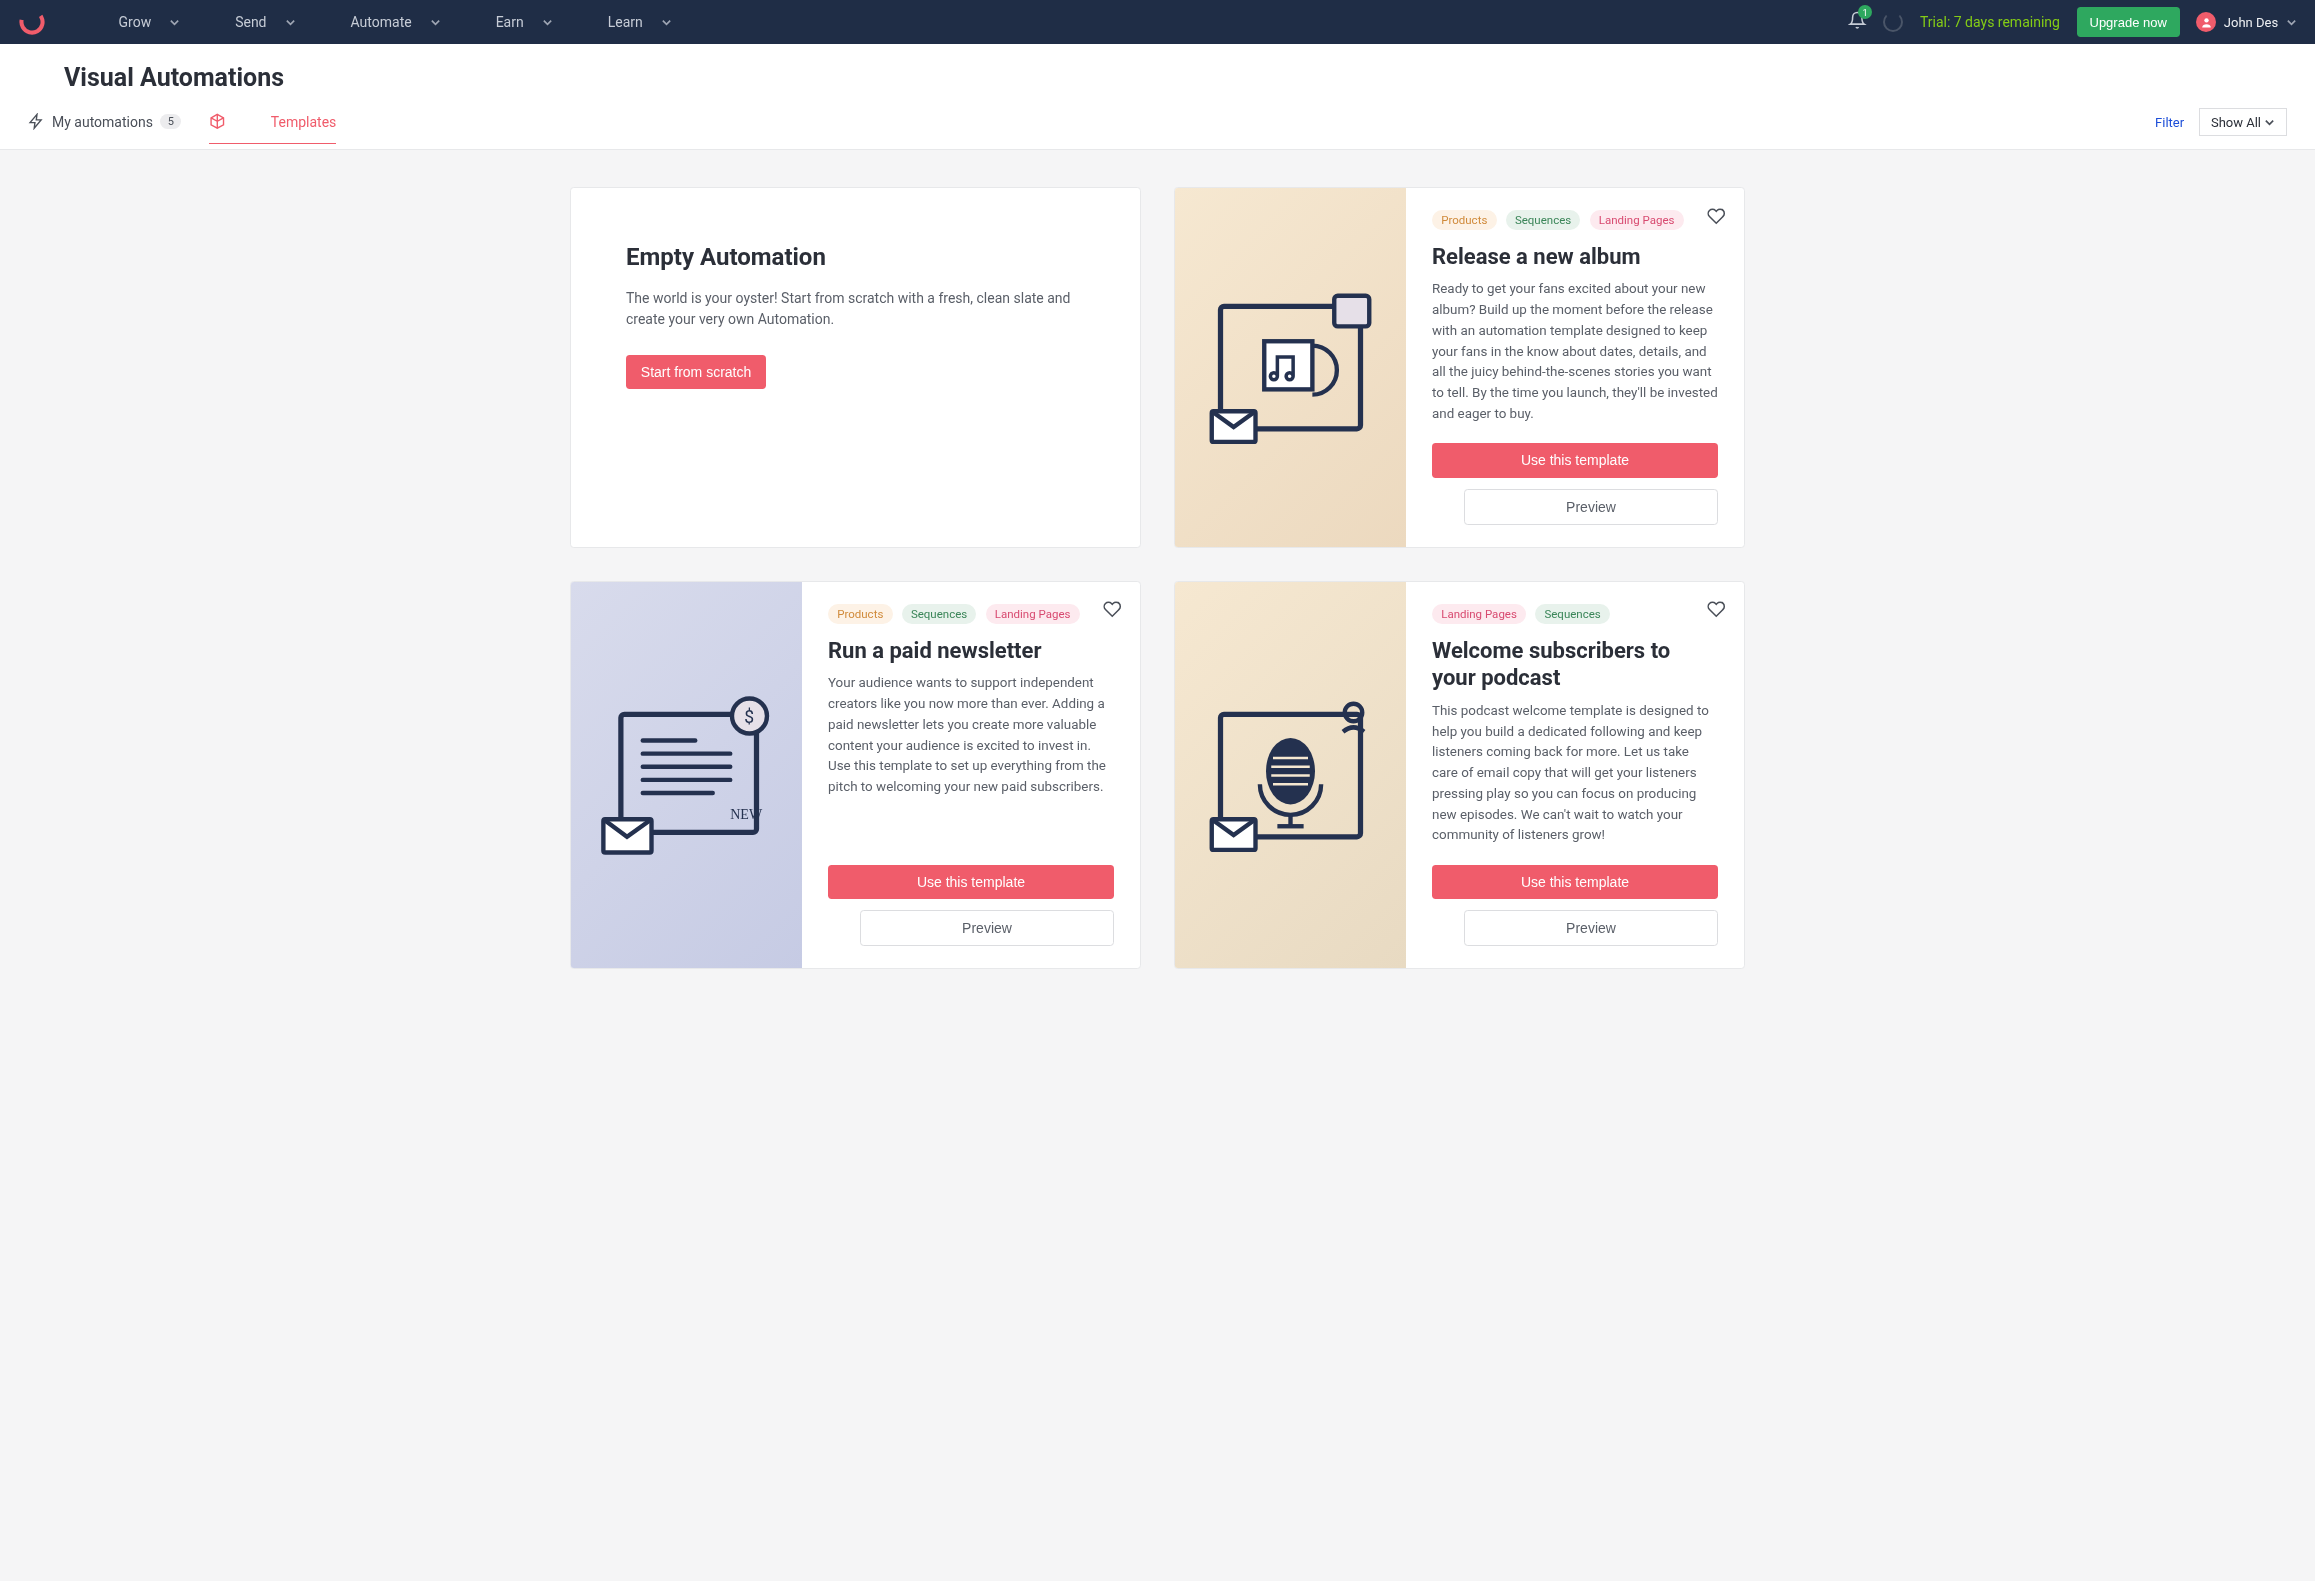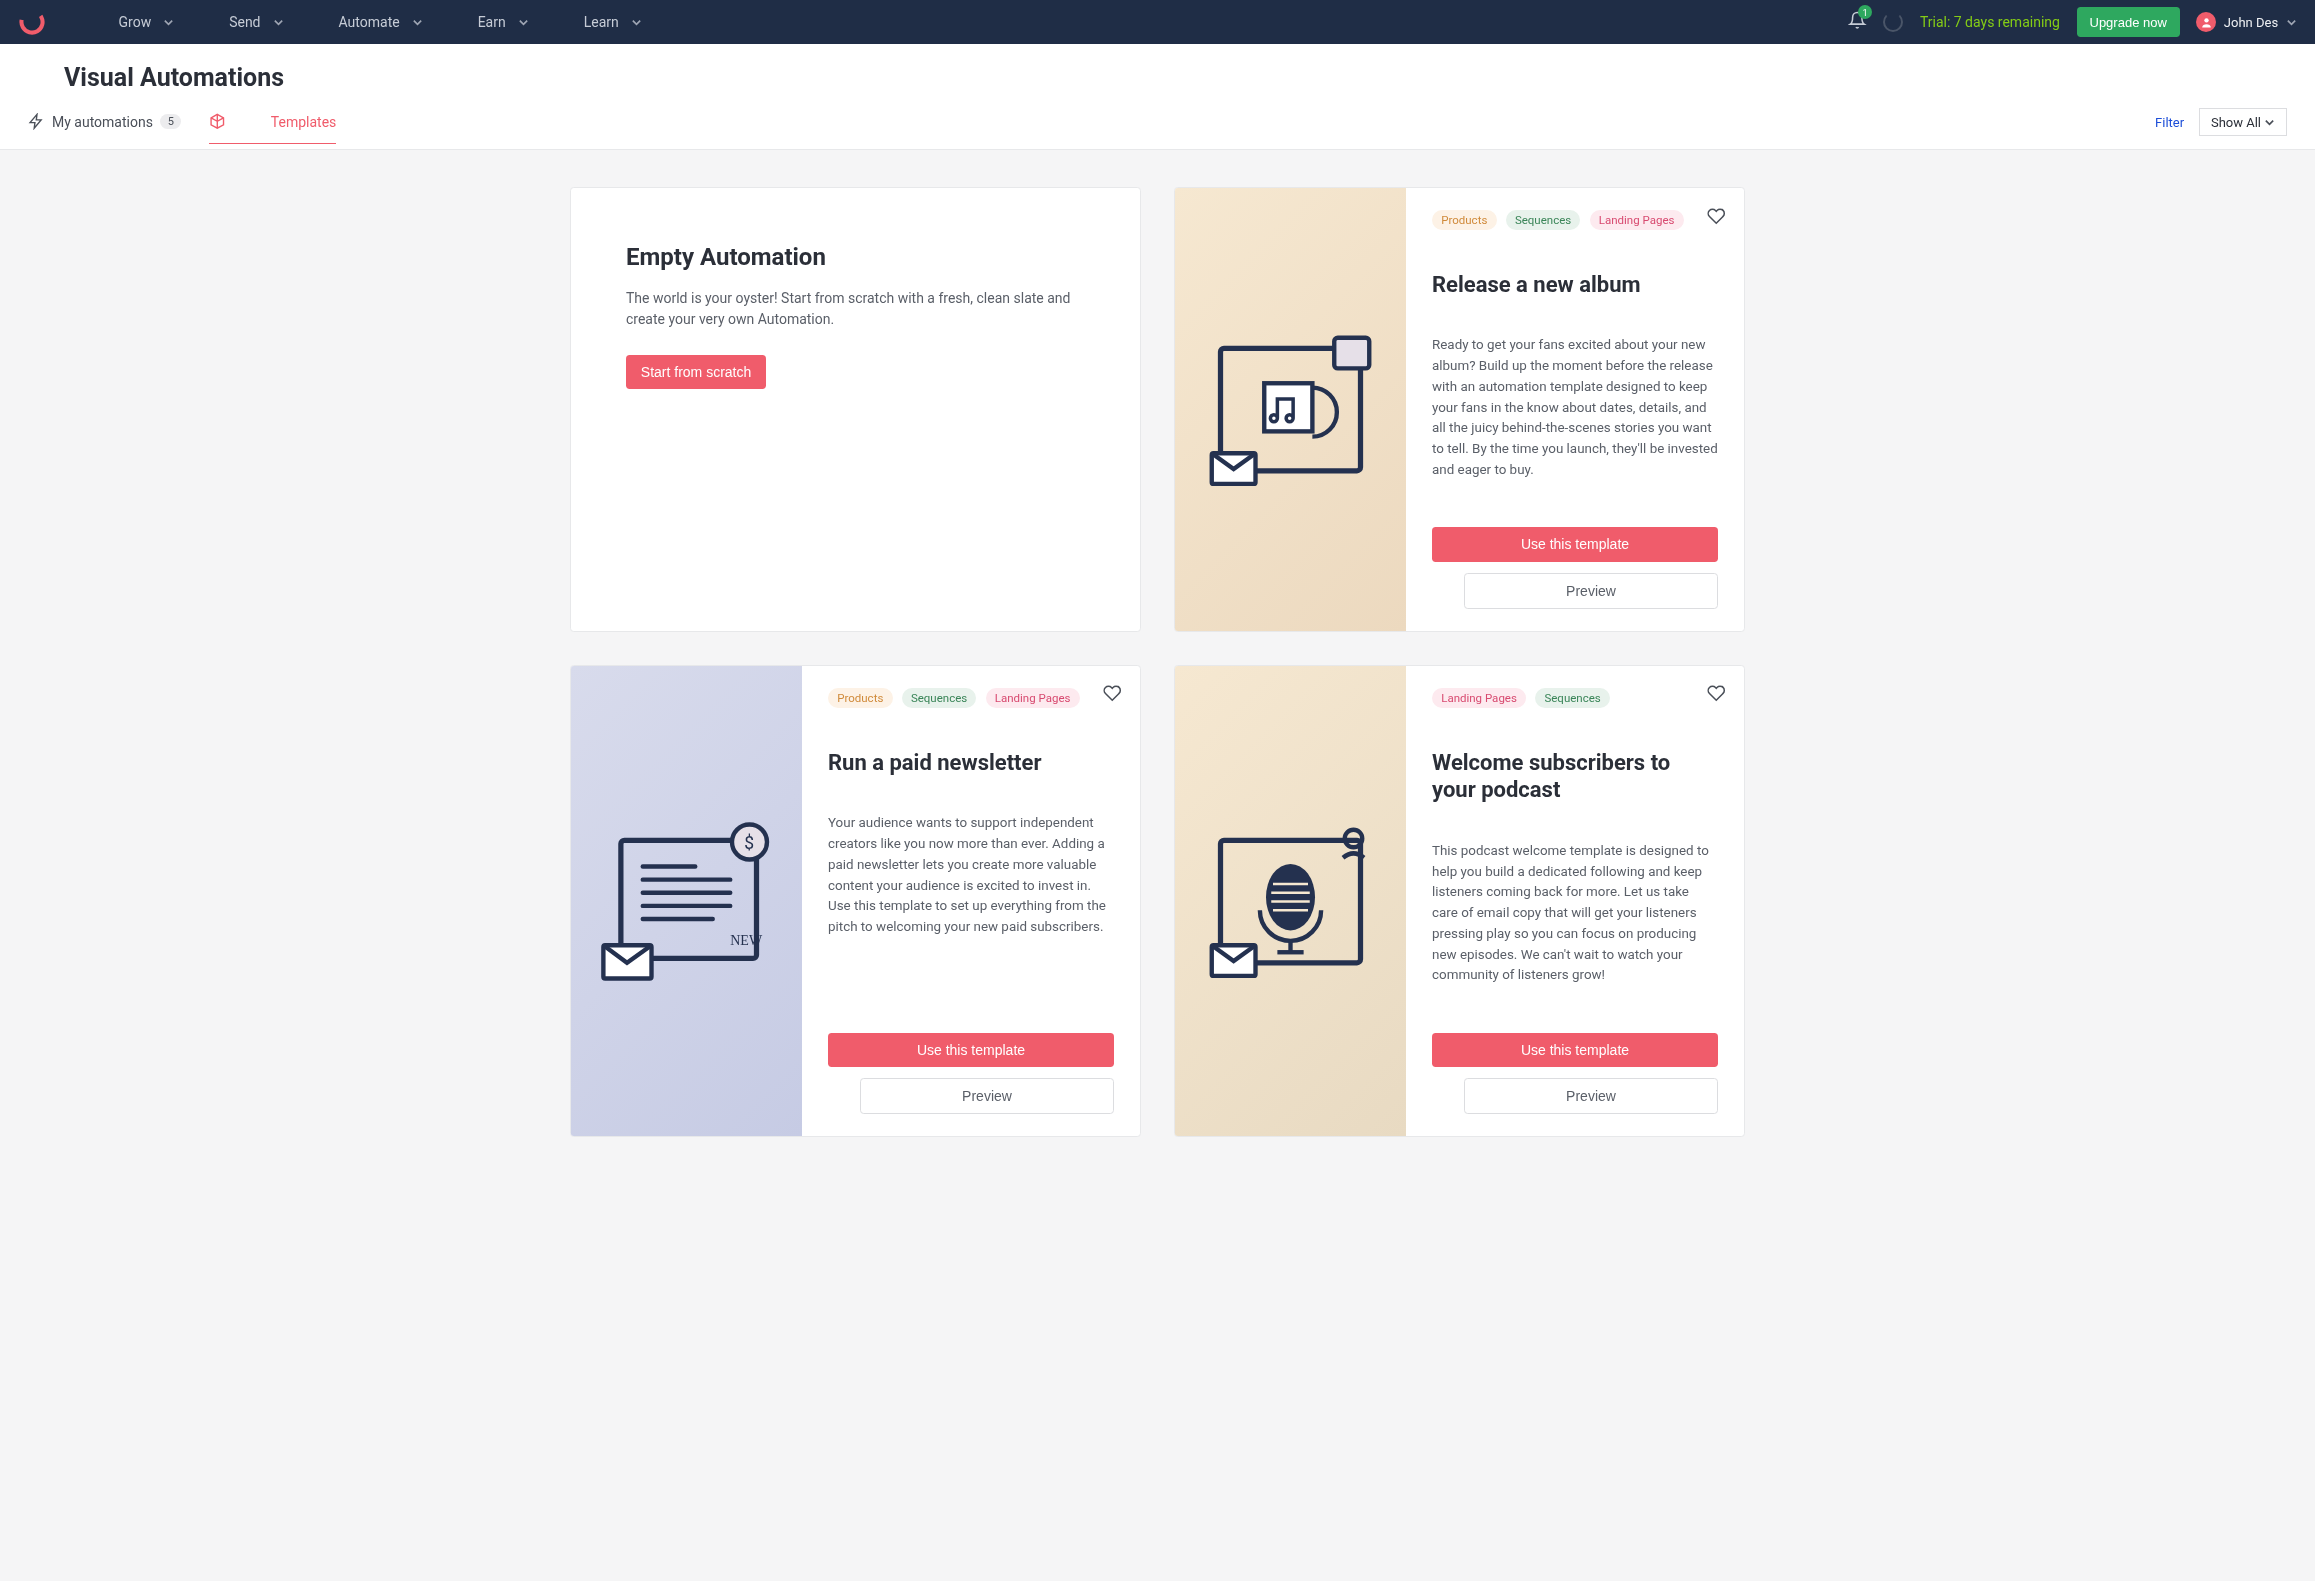--- a/index.html
+++ b/index.html
@@ -2,21 +2,21 @@
 <html style="font-size:14.8px"><head>
 <meta charset="utf-8">
 <style>
 * { box-sizing: border-box; margin: 0; padding: 0; }
 body { font-family: -apple-system, BlinkMacSystemFont, "Segoe UI", Roboto, Helvetica, Arial, sans-serif; background: #f5f5f6; color: #333; }
 
 
 .topnav { background: #1f2d46; height: 44px; display: flex; align-items: center; padding: 0 18.5px; color: #fff; }
 .logo { width: 26px; height: 26px; margin-right: 74px; }
 .nav-items { display: flex; gap: 55px; }
-.nav-item { display: flex; align-items: center; gap: 12px; color: #c6ccd6; font-size: 14px; cursor: pointer; }
+.nav-item { display: flex; align-items: center; gap: 18px; color: #c6ccd6; font-size: 14px; cursor: pointer; }
 .nav-item svg { width: 11px; height: 11px; }
 .topnav-right { margin-left: auto; display: flex; align-items: center; gap: 16.6px; }
 .bell-wrap { position: relative; }
 .bell-badge { position: absolute; top: -5.5px; right: -5.5px; background: #2ea85f; color: #fff; font-size: 9.2px; width: 14px; height: 14px; border-radius: 50%; display: flex; align-items: center; justify-content: center; }
 .spinner-icon { width: 20px; height: 20px; border: 2.8px solid #4a5568; border-top-color: transparent; border-radius: 50%; }
 .trial-text { font-size: 14px; color: #84cc16; }
 .upgrade-btn { background: #2ea85f; color: #fff; border: none; padding: 7.4px 13px; border-radius: 3.7px; font-size: 13px; cursor: pointer; }
 .user-chip { display: flex; align-items: center; gap: 7.4px; cursor: pointer; }
 .avatar { width: 20px; height: 20px; border-radius: 50%; background: #f05c6b; display: flex; align-items: center; justify-content: center; }
 .avatar svg { width: 13px; height: 13px; }
@@ -37,21 +37,21 @@
 
 .content { padding: 37px 20px; display: grid; grid-template-columns: 1fr 1fr; gap: 33px; max-width: 1215px; margin: 0 auto; }
 .card { background: #fff; border: 0.9px solid #e7e8ea; border-radius: 3.7px; display: flex; overflow: hidden; min-height: 295px; }
 .card.empty { padding: 55px; display: block; }
 .card.empty h2 { font-size: 24px; font-weight: 700; color: #2b2f38; margin-bottom: 16.6px; }
 .card.empty p { font-size: 14px; color: #5a5f68; line-height: 1.55; margin-bottom: 24px; max-width: 480px; }
 .btn-primary { background: #f05c6b; color: #fff; border: none; padding: 9.2px 14.8px; border-radius: 3.7px; font-size: 14px; cursor: pointer; }
 .btn-secondary { background: #fff; color: #5a5f68; border: 0.9px solid #dcdde0; padding: 9.2px 14.8px; border-radius: 3.7px; font-size: 14px; cursor: pointer; margin-left: 32px; }
 
 .card-illus { width: 231px; flex: none; display: flex; align-items: center; justify-content: center; }
-.card-body { flex: 1; padding: 22px 26px; position: relative; display: flex; flex-direction: column; gap: 28px; }
+.card-body { flex: 1; padding: 22px 26px; position: relative; display: flex; flex-direction: column; }
 .heart-btn { position: absolute; top: 18.5px; right: 18.5px; cursor: pointer; }
 .tags { display: flex; gap: 9.2px; flex-wrap: wrap; margin-bottom: 13px; }
 .tag { font-size: 11.5px; padding: 2.8px 9.2px; border-radius: 11px; }
 .tag.products { background: #fdf2e6; color: #d08a3a; }
 .tag.sequences { background: #e8f2ec; color: #3a8558; }
 .tag.landing-pages { background: #fdeaef; color: #d84a70; }
 .card-title { font-size: 22px; font-weight: 700; color: #2b2f38; margin-bottom: 9.2px; line-height: 1.25; }
 .card-desc { font-size: 13.4px; color: #5a5f68; line-height: 1.55; margin-bottom: auto; }
 .card-actions { display: flex; gap: 11px; margin-top: 18.5px; flex-direction: column; }
 

